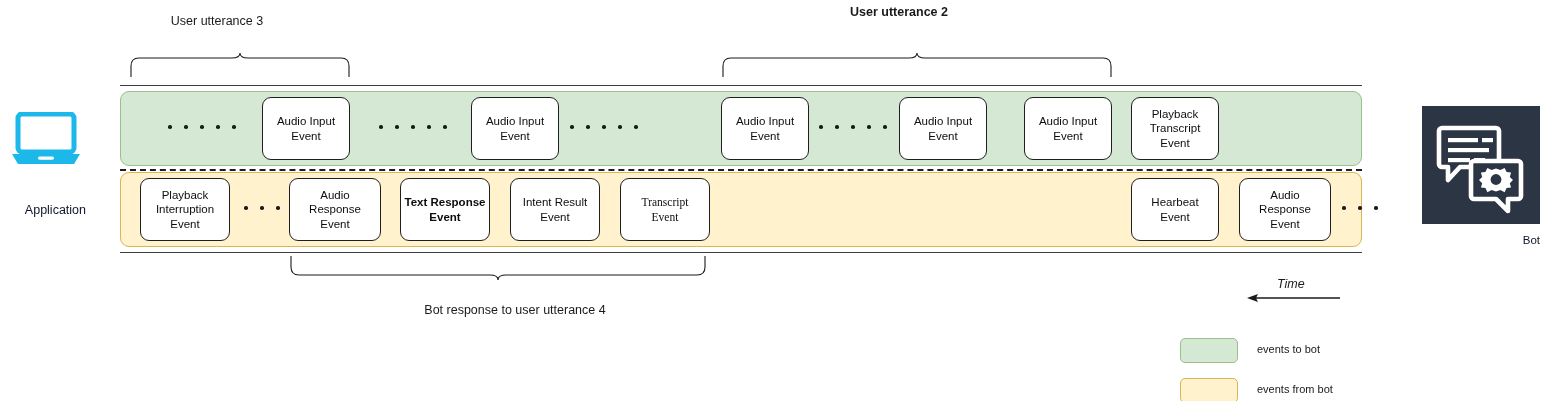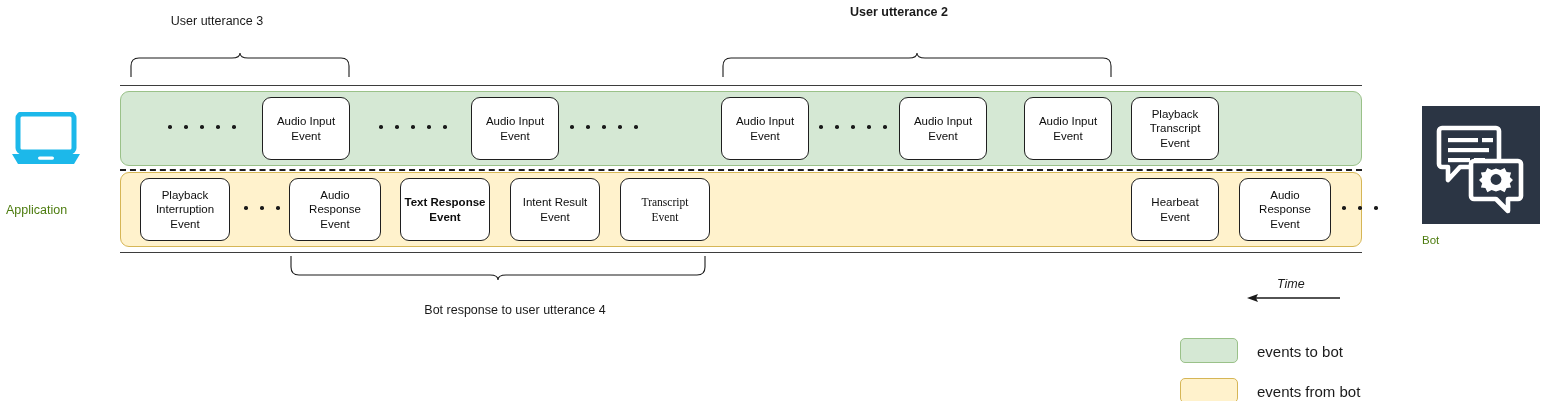--- a/index.html
+++ b/index.html
@@ -17,23 +17,23 @@
     overflow: hidden;
     background: #ffffff;
   }
 
   
   .abs { position: absolute; }
 
   
   .endpoint-label {
     position: absolute;
-    text-align: left;
+    text-align: right;
     font-size: 12.5px;
-    color: #4d7c0f;
+    color: #0f172a;
     white-space: nowrap;
   }
   .laptop-icon { position: absolute; left: 10px; top: 112px; width: 72px; height: 52px; }
   .bot-tile {
     position: absolute;
     left: 1422px; top: 106px;
     width: 118px; height: 118px;
     background: #2b3544;
   }
   .bot-label {
@@ -127,21 +127,21 @@
   
   .legend-swatch {
     position: absolute;
     width: 58px; height: 25px;
     border-radius: 5px;
   }
   .legend-swatch.to-bot   { background: #d5e8d4; border: 1px solid #9ac189; }
   .legend-swatch.from-bot { background: #fff2cc; border: 1px solid #d6b656; }
   .legend-text {
     position: absolute;
-    font-size: 15px;
+    font-size: 11px;
     color: #1a1a1a;
     white-space: nowrap;
   }
 </style>
 </head>
 <body>
 
 <div id="stage">
 
   <div class="laptop-icon">

